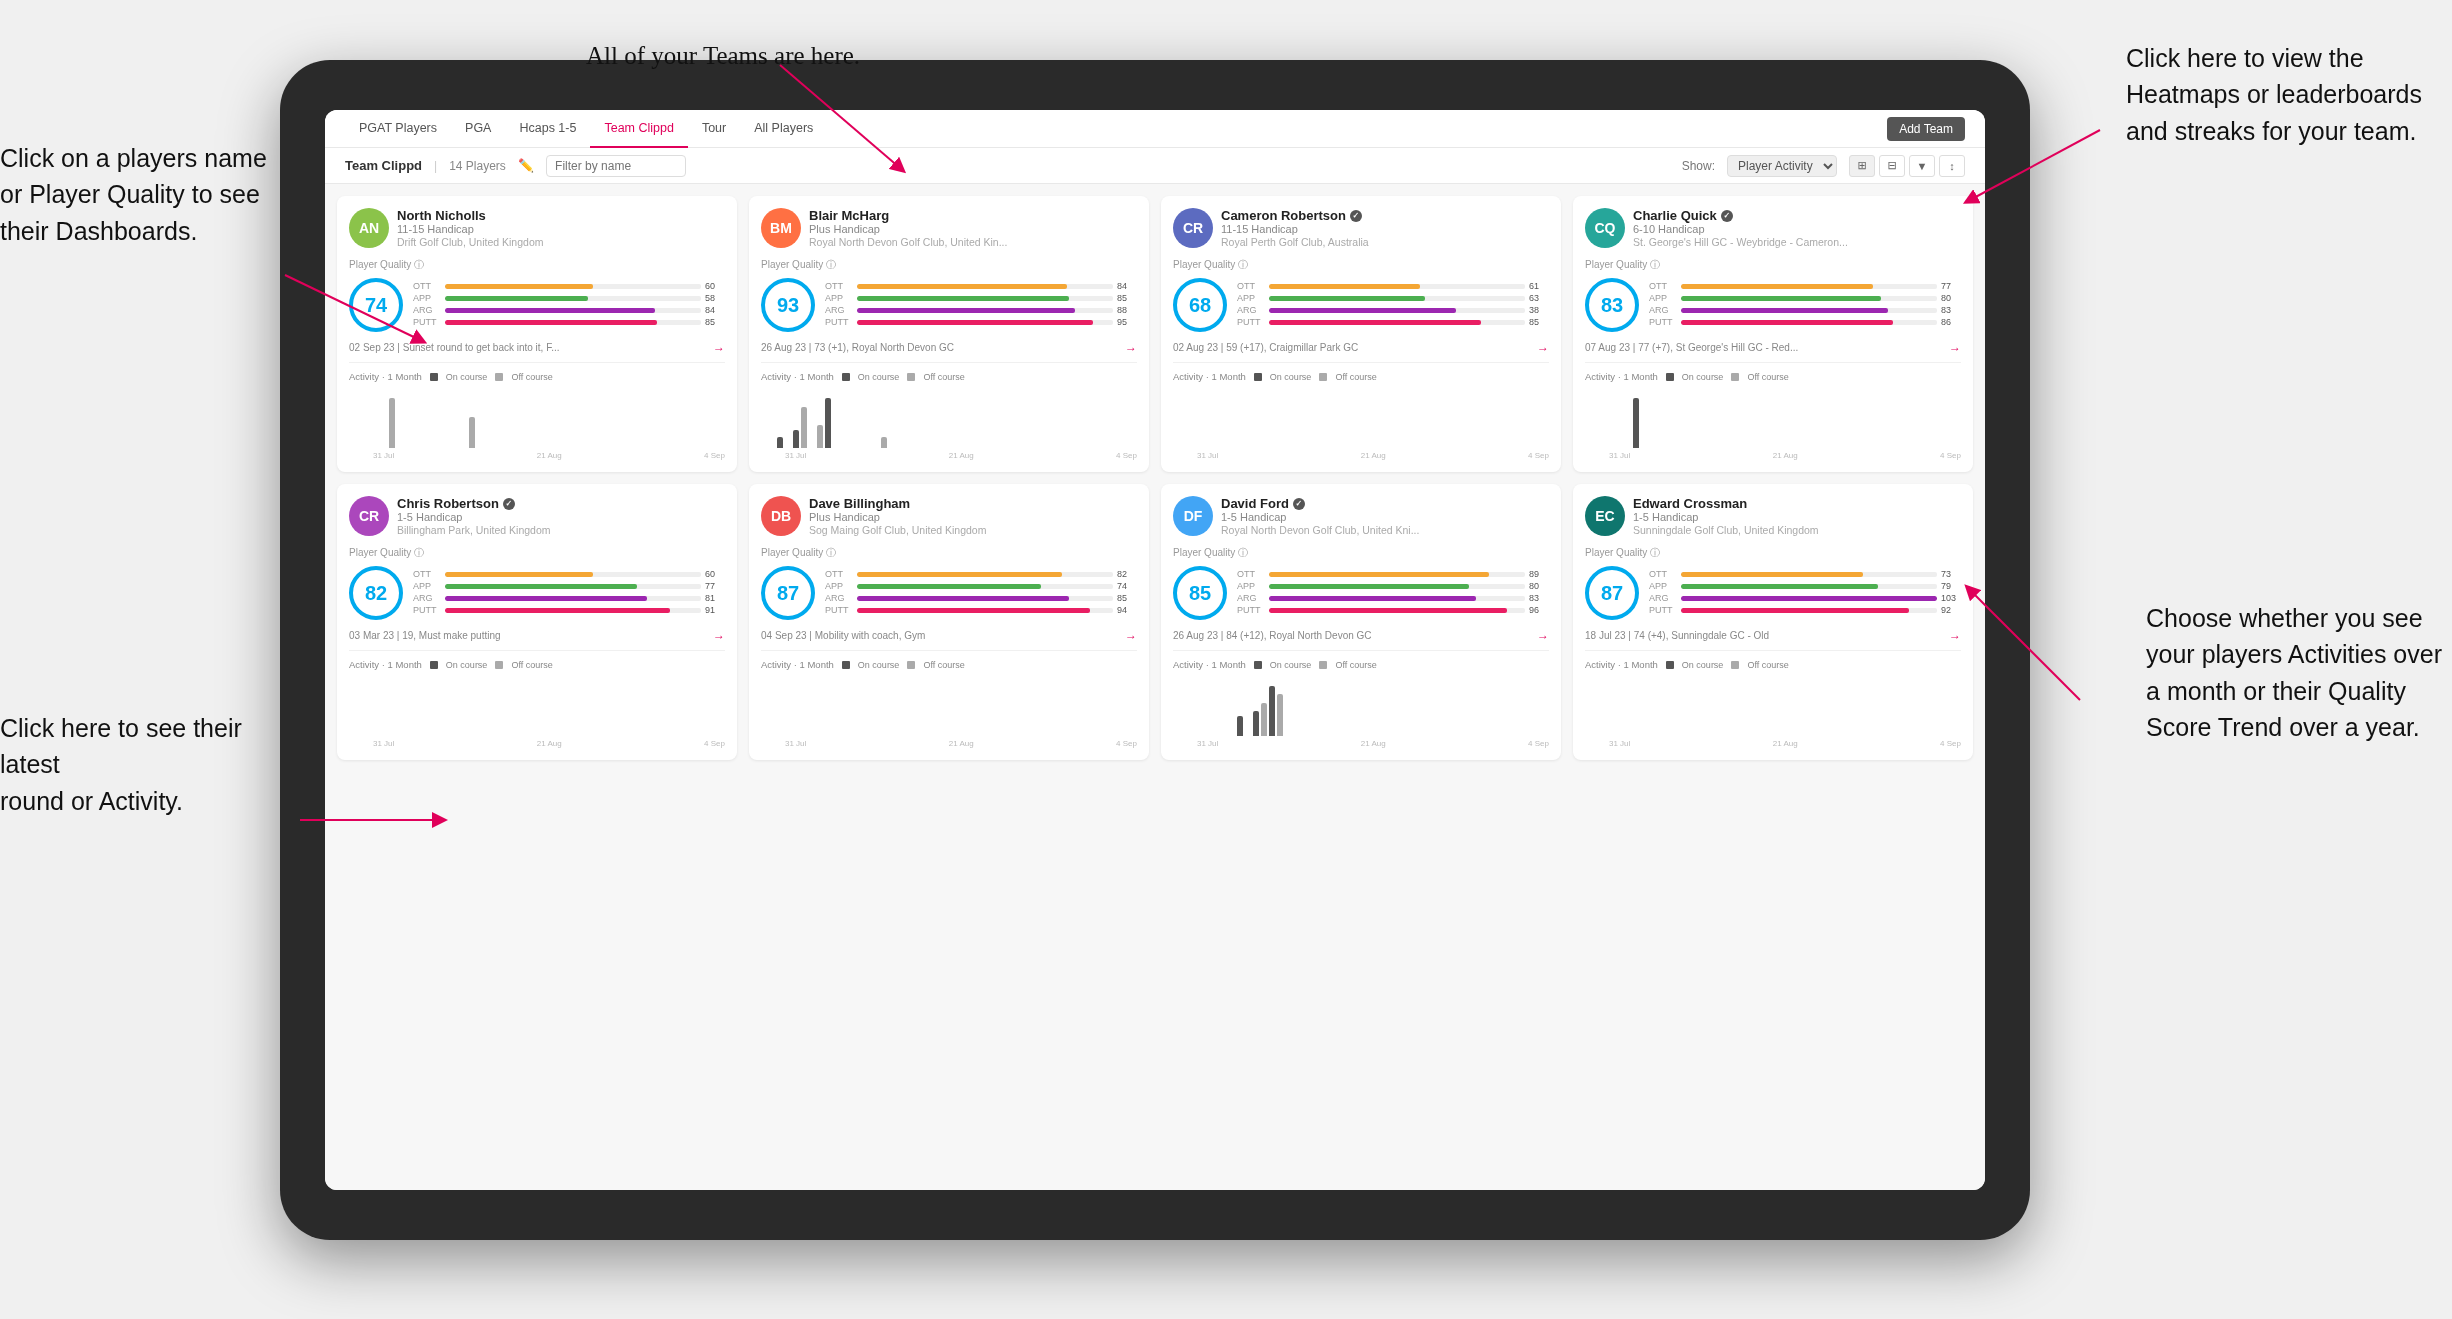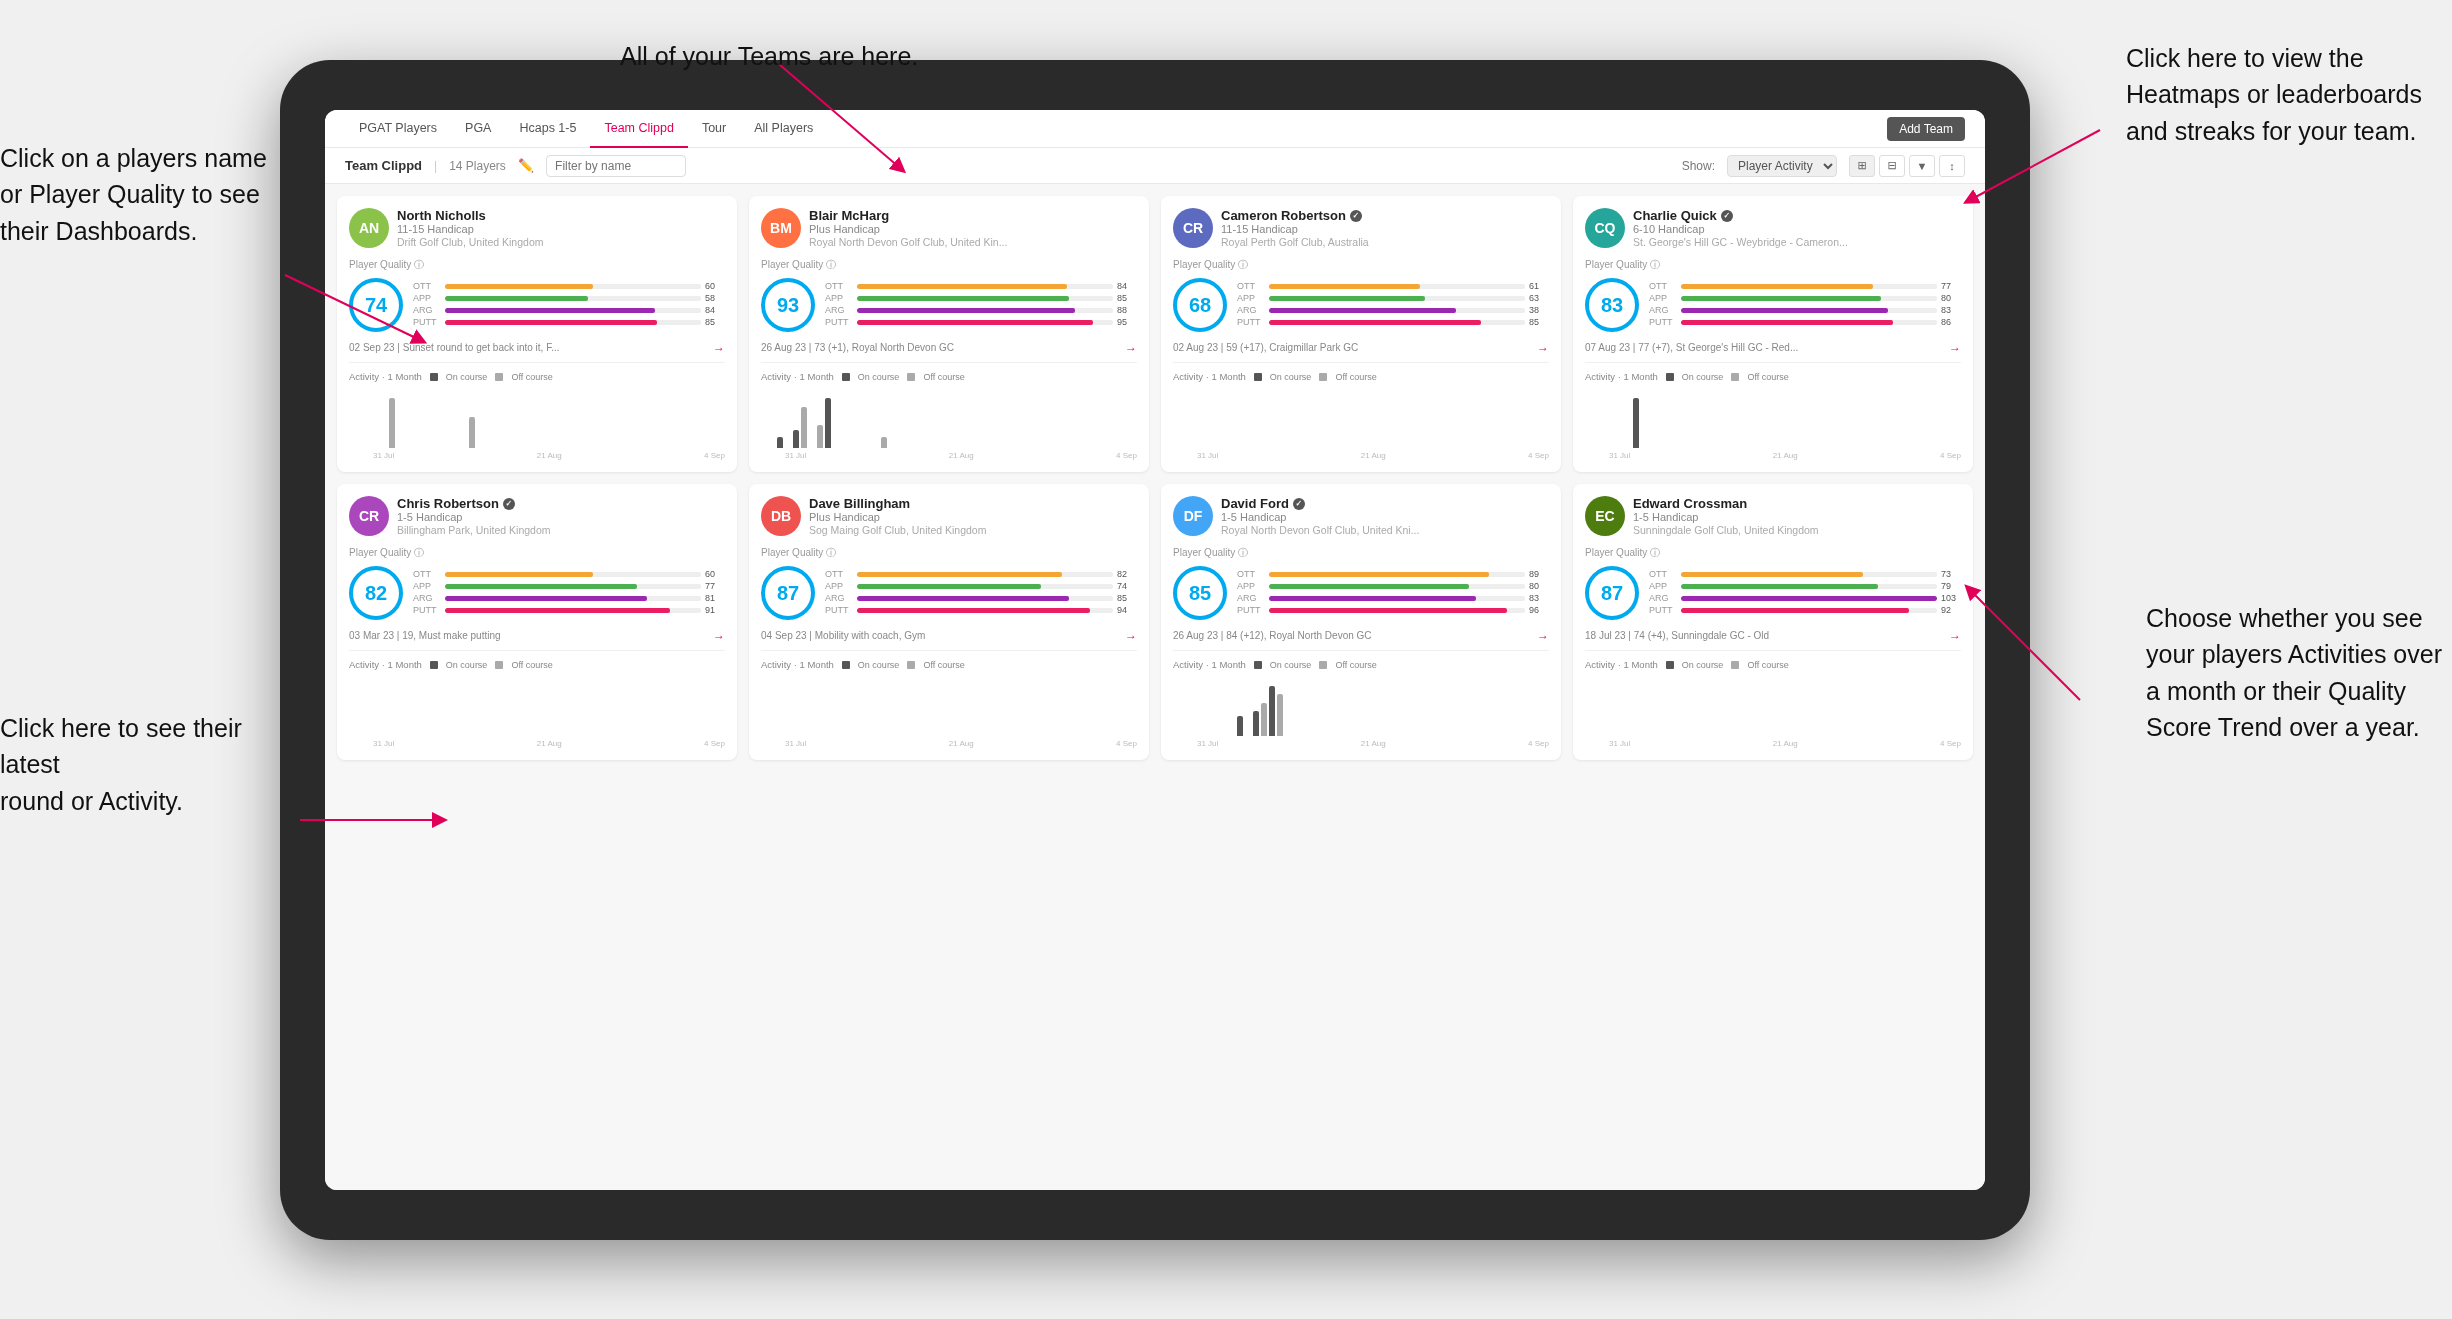--- a/index.html
+++ b/index.html
@@ -1033,21 +1033,21 @@
               </div>
       <div class="chart-labels">
         <span class="chart-label">31 Jul</span>
                 <span class="chart-label">21 Aug</span>
                 <span class="chart-label">4 Sep</span>
       </div>
     </div>
   </div>
           <div class="player-card">
     <div class="card-header">
-      <div class="player-avatar" style="background:#4d7c0f;">EC</div>
+      <div class="player-avatar" style="background:#0f766e;">EC</div>
       <div class="player-info">
         <div class="player-name">Edward Crossman </div>
         <div class="player-handicap">1-5 Handicap</div>
         <div class="player-club">Sunningdale Golf Club, United Kingdom</div>
       </div>
     </div>
     <div class="quality-label">Player Quality ⓘ</div>
     <div class="quality-section">
       <div class="score-circle" style="border-color:#00aaee; color:#00aaee;">87</div>
       <div class="stats-bars">
@@ -1121,21 +1121,21 @@
                 <span class="chart-label">4 Sep</span>
       </div>
     </div>
   </div>
         </div>
     </div>
 
   </div>
 </div>
 
-<div class="callout" style="left:620px; top:38px; max-width:340px; text-align:left;">All of your Teams are here.</div>
+<div class="callout" style="left:586px; top:38px; max-width:340px; text-align:left;font-family:Liberation Serif, serif;">All of your Teams are here.</div>
 
 <div class="callout" style="right:30px; top:40px; max-width:320px;">Click here to view the<br>Heatmaps or leaderboards<br>and streaks for your team.</div>
 
 <div class="callout" style="left:0px; top:140px; max-width:280px;">Click on a players name<br>or Player Quality to see<br>their Dashboards.</div>
 
 <div class="callout" style="left:0px; top:710px; max-width:290px;">Click here to see their latest<br>round or Activity.</div>
 
 <div class="callout" style="right:10px; top:600px; max-width:320px;">Choose whether you see<br>your players Activities over<br>a month or their Quality<br>Score Trend over a year.</div>
 
 <svg class="arrow-svg" style="left:0;top:0;width:2452px;height:1319px;pointer-events:none;">

